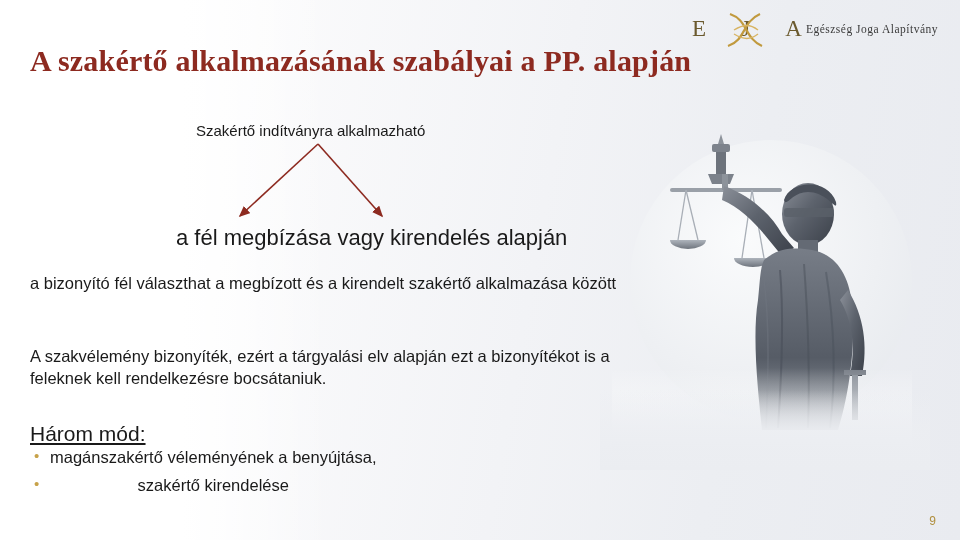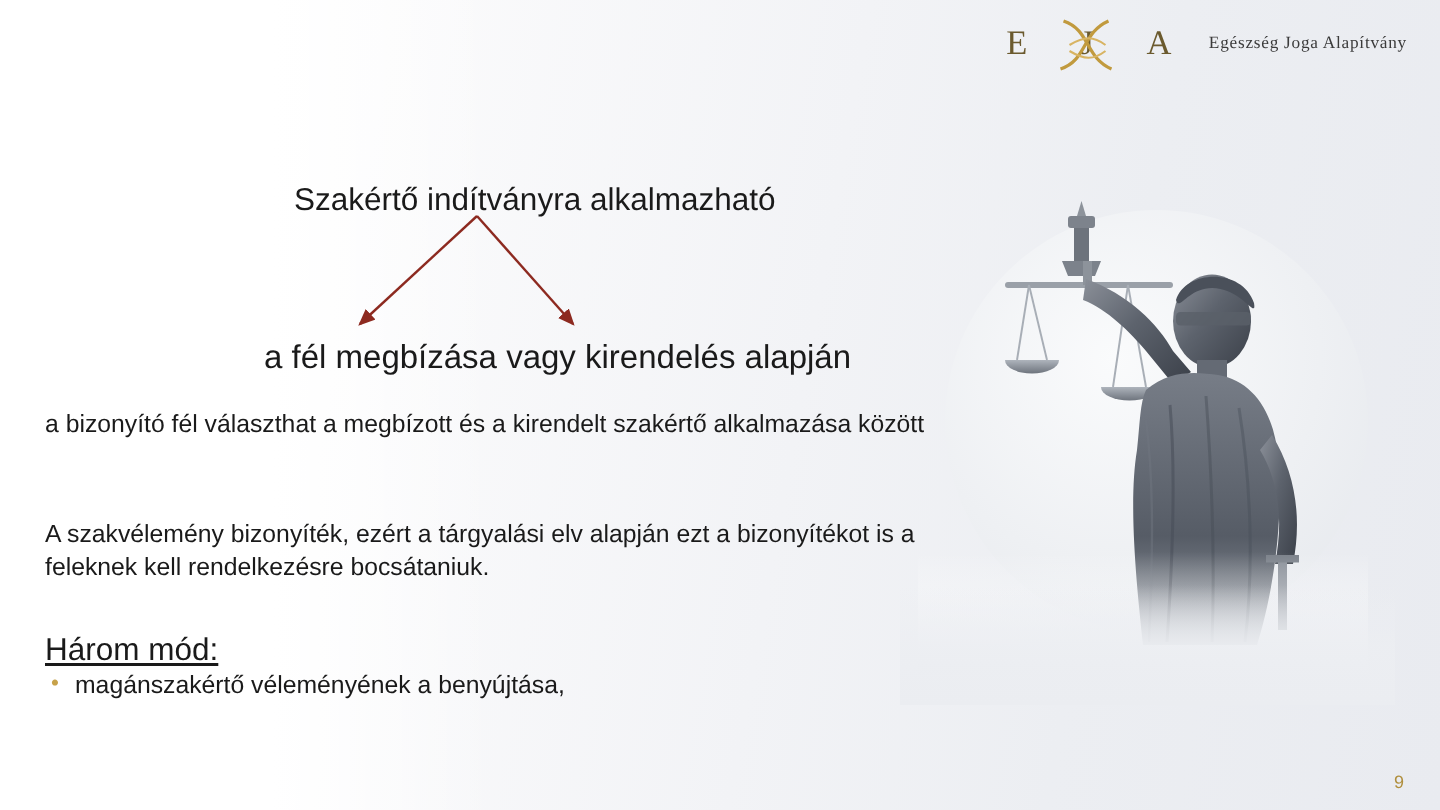--- a/index.html
+++ b/index.html
@@ -55,21 +55,21 @@
     letter-spacing: 0px;
     padding: 0 4px;
     box-sizing: border-box;
   }
   .logo-swirl {
     position: absolute;
     left: 30px;
     top: 2px;
   }
   .logo-text {
-    margin-left: 21px;
+    margin-left: 0;
     font-family: "Liberation Serif", serif;
     font-size: 11.5px;
     color: #3b3b3b;
     letter-spacing: 0.5px;
     white-space: nowrap;
   }
 
   
   .title {
     position: absolute;
@@ -80,21 +80,21 @@
     font-size: 30px;
     color: #8d2a20;
     letter-spacing: 0.2px;
   }
 
   
   .dia-top {
     position: absolute;
     left: 196px;
     top: 122px;
-    font-size: 21px;
+    font-size: 15px;
     color: #1a1a1a;
   }
   .dia-bottom {
     position: absolute;
     left: 176px;
     top: 225px;
     font-size: 22px;
     color: #1a1a1a;
   }
   .arrows {
@@ -203,39 +203,41 @@
       <svg class="logo-swirl" width="56" height="40" viewBox="0 0 56 40">
         <path d="M10 36 C 28 30, 24 12, 42 4" stroke="#c19a3e" stroke-width="2.2" fill="none"></path>
         <path d="M12 4 C 30 10, 26 28, 44 36" stroke="#c19a3e" stroke-width="2.2" fill="none"></path>
         <path d="M16 20 C 26 14, 32 14, 40 20" stroke="#d8b463" stroke-width="1.4" fill="none"></path>
         <path d="M16 24 C 26 30, 32 30, 40 24" stroke="#d8b463" stroke-width="1.4" fill="none"></path>
       </svg>
     </div>
     <div class="logo-text">Egészség Joga Alapítvány</div>
   </div>
 
+  <div class="title">A szakértő alkalmazásának szabályai a PP. alapján</div>
 
   <div class="dia-top">Szakértő indítványra alkalmazható</div>
   <svg class="arrows" width="220" height="90" viewBox="0 0 220 90">
     <defs>
       <marker id="ah" markerWidth="8" markerHeight="8" refX="6" refY="3" orient="auto">
         <path d="M0,0 L7,3 L0,6 z" fill="#8d2a20"></path>
       </marker>
     </defs>
     <line x1="88" y1="4" x2="10" y2="76" stroke="#8d2a20" stroke-width="1.6" marker-end="url(#ah)"></line>
     <line x1="88" y1="4" x2="152" y2="76" stroke="#8d2a20" stroke-width="1.6" marker-end="url(#ah)"></line>
   </svg>
   <div class="dia-bottom">a fél megbízása vagy kirendelés alapján</div>
 
   <div class="body-block p2">A szakvélemény bizonyíték, ezért a tárgyalási elv alapján ezt a bizonyítékot is a feleknek kell rendelkezésre bocsátaniuk.</div>
   <div class="body-block p1">a bizonyító fél választhat a megbízott és a kirendelt szakértő alkalmazása között</div>
 
   <div class="three-head">Három mód:</div>
   <ul class="bullets">
     <li>magánszakértő véleményének a benyújtása,</li>
+    <li>szakértő kirendelése</li>
   </ul>
 
   <div class="statue-wrap">
     <div class="statue-circle"></div>
     <svg class="statue-svg" width="300" height="320" viewBox="0 0 300 320">
       <defs>
         <linearGradient id="stoneG" x1="0" y1="0" x2="1" y2="1">
           <stop offset="0%" stop-color="#8b9099"></stop>
           <stop offset="45%" stop-color="#5d636d"></stop>
           <stop offset="100%" stop-color="#3b4049"></stop>

